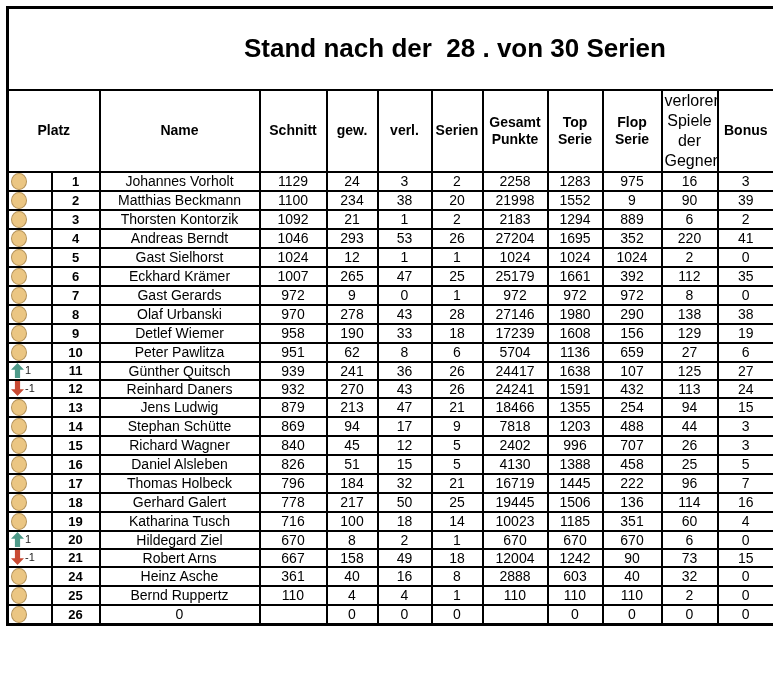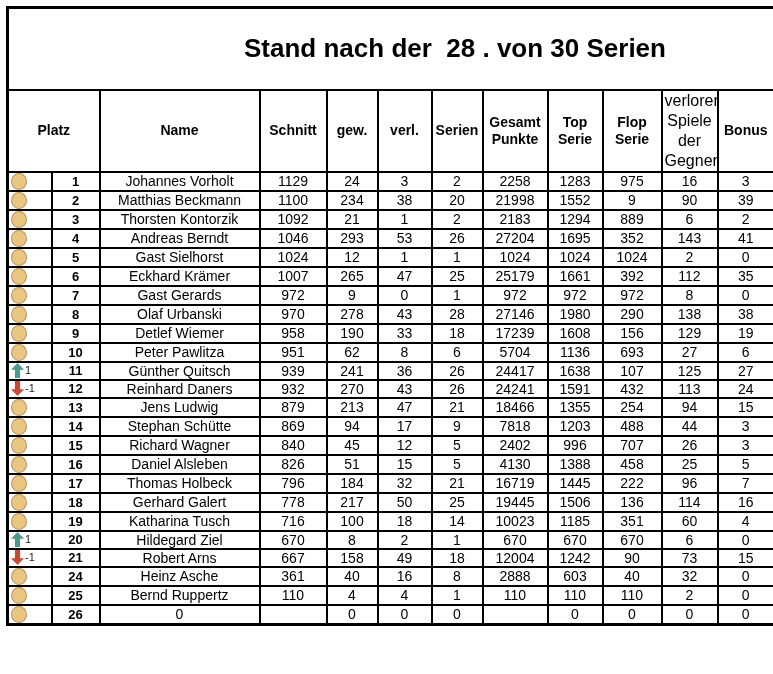--- a/index.html
+++ b/index.html
@@ -171,21 +171,21 @@
           <td class="icon-cell"><span class="dot" style="background: rgb(235, 198, 131); border: 1px solid rgb(181, 148, 92);"></span></td>
           <td class="platz">4</td>
           <td>Andreas Berndt</td>
           <td>1046</td>
           <td>293</td>
           <td>53</td>
           <td>26</td>
           <td>27204</td>
           <td>1695</td>
           <td>352</td>
-          <td>143</td>
+          <td>220</td>
           <td>41</td>
         </tr>
         <tr>
           <td class="icon-cell"><span class="dot" style="background: rgb(235, 198, 131); border: 1px solid rgb(181, 148, 92);"></span></td>
           <td class="platz">5</td>
           <td>Gast Sielhorst</td>
           <td>1024</td>
           <td>12</td>
           <td>1</td>
           <td>1</td>
@@ -254,21 +254,21 @@
         <tr>
           <td class="icon-cell"><span class="dot" style="background: rgb(235, 198, 131); border: 1px solid rgb(181, 148, 92);"></span></td>
           <td class="platz">10</td>
           <td>Peter Pawlitza</td>
           <td>951</td>
           <td>62</td>
           <td>8</td>
           <td>6</td>
           <td>5704</td>
           <td>1136</td>
-          <td>693</td>
+          <td>659</td>
           <td>27</td>
           <td>6</td>
         </tr>
         <tr>
           <td class="icon-cell"><svg width="13" height="15" viewBox="0 0 13 15">
               <path d="M6.5 0 L13 6.8 L9.1 6.8 L9.1 15 L3.9 15 L3.9 6.8 L0 6.8 Z" fill="#4e9b8a"></path>
             </svg><span class="change">1</span></td>
           <td class="platz">11</td>
           <td>Günther Quitsch</td>
           <td>939</td>

